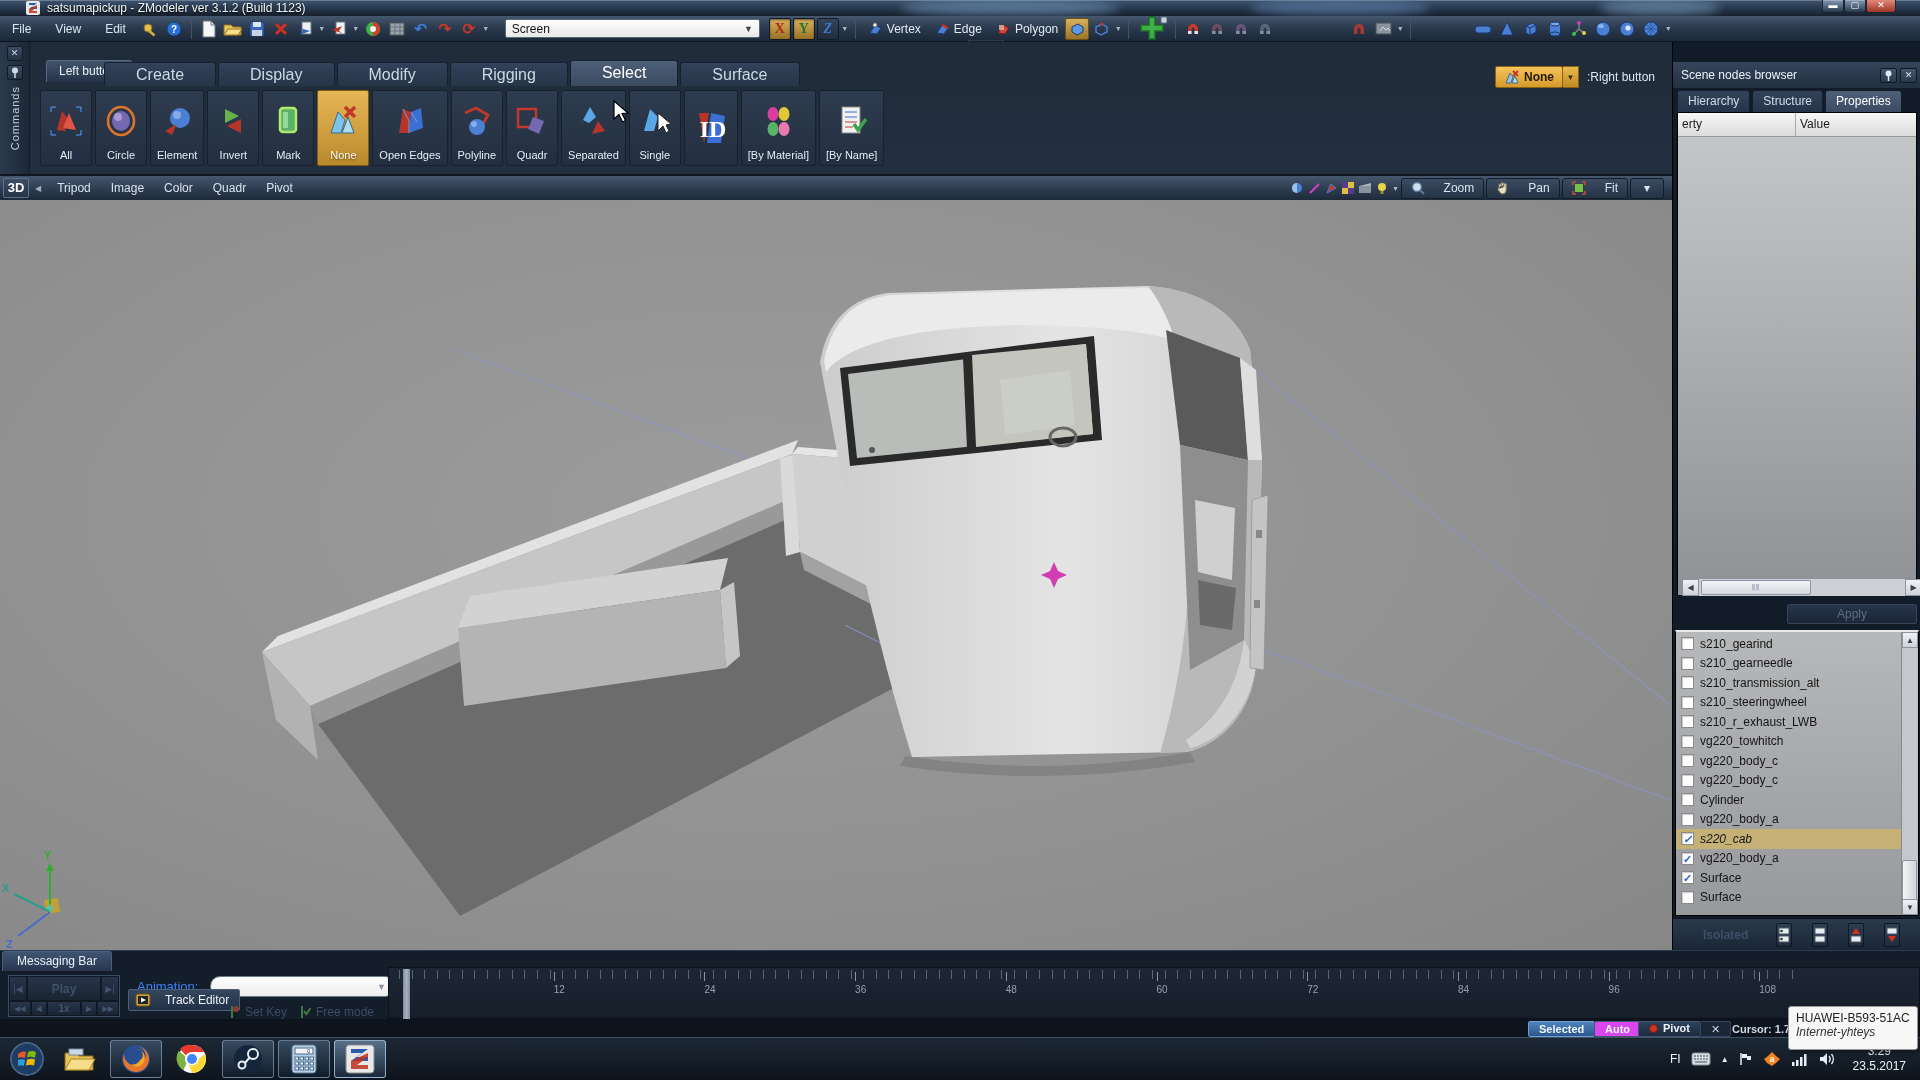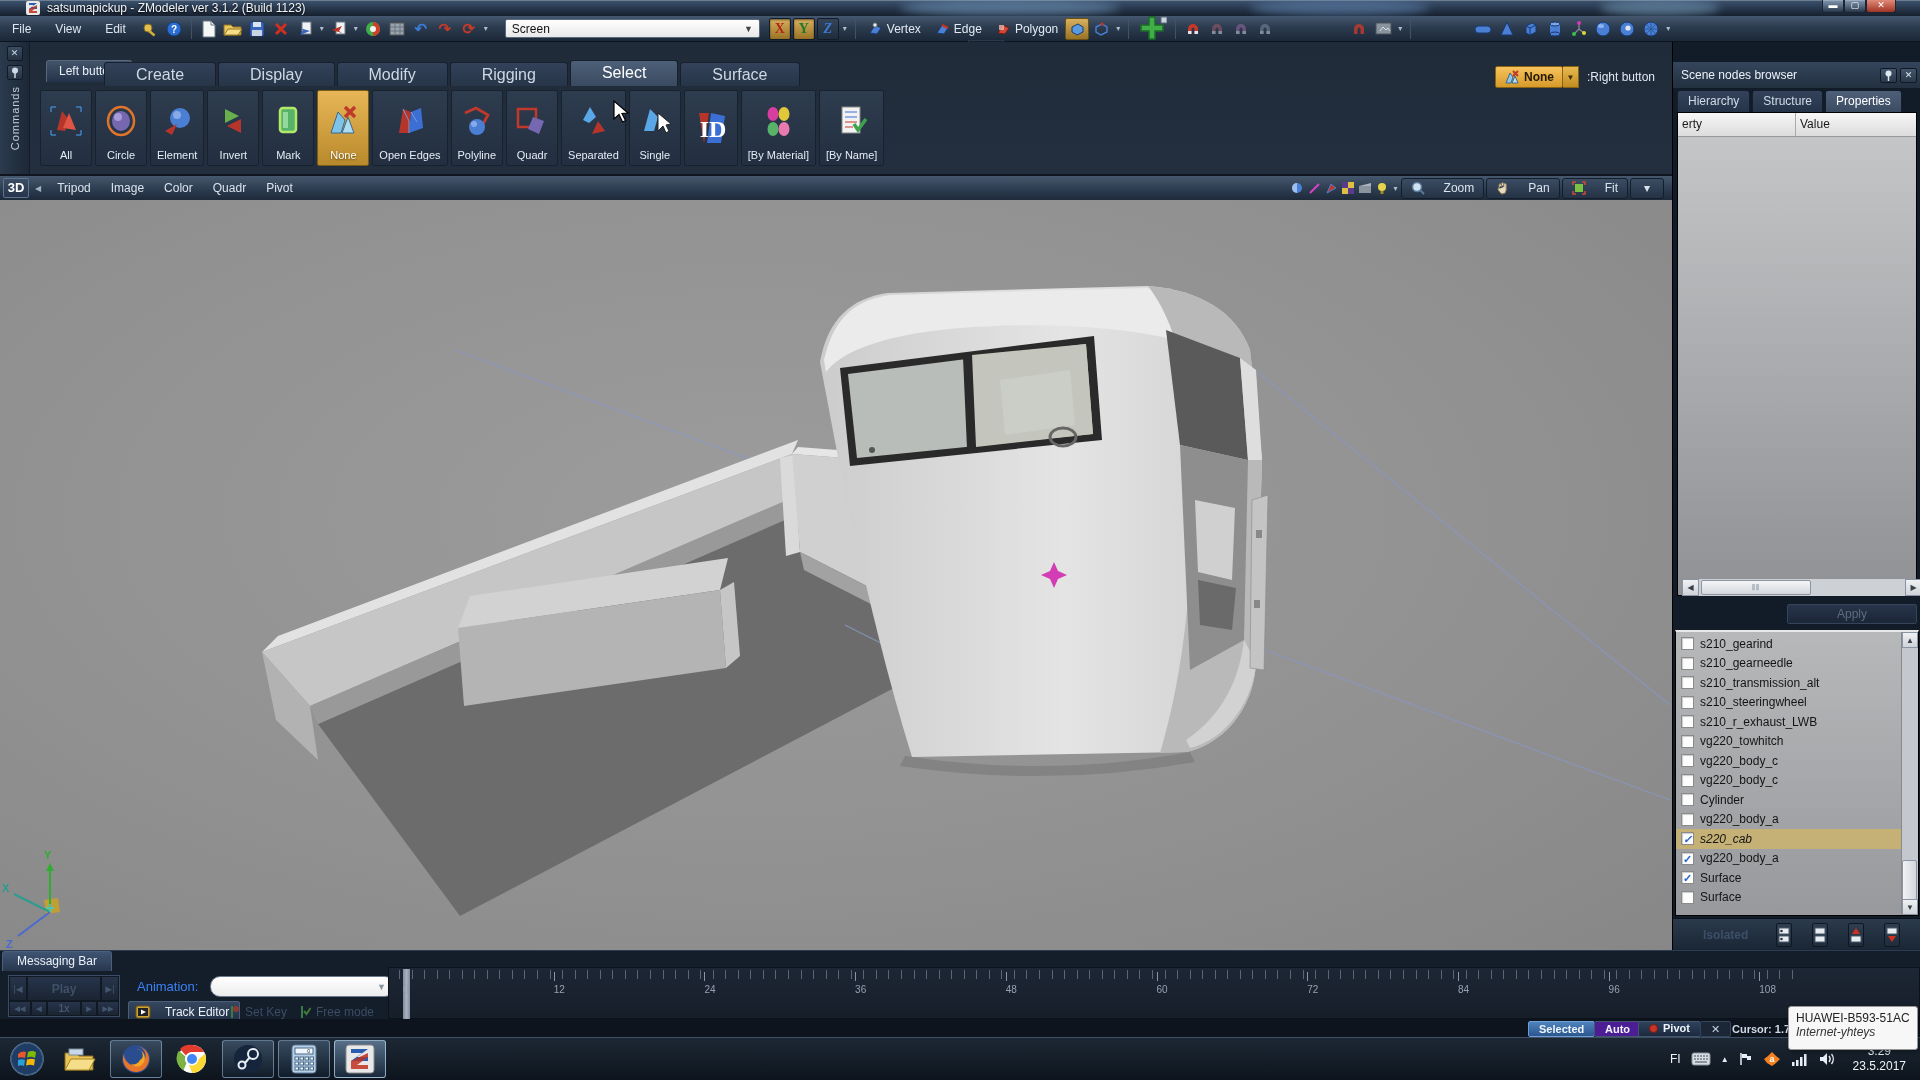--- a/index.html
+++ b/index.html
@@ -158,40 +158,40 @@
     border:1px solid #3a4c66; background:#18222f; }
   .pc-row { display:flex; height:25px; }
   .pc-btn { background:linear-gradient(180deg,#27344a,#1a2432); border:1px solid #101824;
     color:#44556e; display:flex; align-items:center; justify-content:center; font-size:9px; }
   #pc-play { flex:1; font-size:12px; font-weight:bold; color:#3f5068; }
   .pc-row2 .pc-btn { height:15px; font-size:7px;font-weight:bold; }
   #anim-label { position:absolute; left:137px; top:28px; color:#3b82f6; font-size:13px; }
   #anim-select { position:absolute; left:210px; top:25px; width:185px; height:21px;
     background:linear-gradient(180deg,#fff,#ececec); border:1px solid #6a7a8c; border-radius:10px;
     display:flex; align-items:center; justify-content:flex-end; padding-right:8px; color:#8a94a0; font-size:9px; }
-  #track-editor-btn { position:absolute; left:128px; top:50px; height:22px; padding:0 10px 0 6px;
+  #track-editor-btn { position:absolute; left:128px; top:38px; height:22px; padding:0 10px 0 6px;
     background:linear-gradient(180deg,#35465e,#223046); border:1px solid #4a5f7c; border-radius:2px;
     display:flex; align-items:center; gap:14px; color:#ecf2f8; font-size:12px; }
   .dim-btn { position:absolute; top:50px; height:22px; display:flex; align-items:center; gap:5px;
     color:#3c4c64; font-size:12px; padding:0 8px;justify-content:space-between; }
   #timeline { position:absolute; left:388px; top:16px; width:1532px; height:52px;
     background:linear-gradient(180deg,#1d2634,#161e2a); border:1px solid #0c121c; }
   #tl-cursor { position:absolute; left:14px; top:1px; width:7px; height:50px;
     background:linear-gradient(90deg,#8b97a8,#b8c2d0,#8b97a8); opacity:.9; }
   #tl-ruler { position:absolute; left:10px; top:2px; right:120px; height:9px;
     background:repeating-linear-gradient(90deg,#57R 0,#5a6578 0,#5a6578 1px,transparent 1px,transparent 12.55px); 
     background:repeating-linear-gradient(90deg,#5a6578 0,#5a6578 1px,transparent 1px,transparent 12.55px); }
   .tl-tick { position:absolute; top:4px; color:#97a1b1; font-size:10px; }
   .tl-tick b { display:block; width:1px; height:9px; background:#8a94a4; margin-bottom:3px; }
   #status-row { position:absolute; left:0; top:68px; width:1920px; height:19px; background:#0d141d;
     display:flex; align-items:center; font-size:11px; }
   .st-btn { height:16px; border-radius:2px; padding:0 10px; line-height:15px; color:#eef4fa; }
   #st-selected { position:absolute; left:1528px; background:linear-gradient(180deg,#4f82bd,#2c5documents);
     background:linear-gradient(180deg,#4f82bd,#2c568e); border:1px solid #6f9fd4; font-weight:bold; }
-  #st-auto { position:absolute; left:1594px; background:#4c1d95; border:1px solid #44566e; font-weight:bold; }
+  #st-auto { position:absolute; left:1594px; background:#d946ef; border:1px solid #44566e; font-weight:bold; }
   #st-pivot { position:absolute; left:1638px; background:linear-gradient(180deg,#2e4precision,#1c2a3e);
     background:linear-gradient(180deg,#2e425c,#1c2a3e); border:1px solid #44566e; font-weight:bold;
     display:flex; align-items:center; gap:5px; }
   #st-x { position:absolute; left:1700px; background:#1b2636; border:1px solid #34455c; color:#c8d2de; }
   #st-cursor { position:absolute; left:1732px; color:#cfd9e6; font-weight:bold; }
   #net-tooltip { position:absolute; left:1788px; top:1006px; width:130px; height:44px; z-index:60;
     background:#f7f7f7; border:1px solid #979797; border-radius:3px; padding:4px 7px;
     color:#222; font-size:12px; box-shadow:2px 2px 5px rgba(0,0,0,.4); }
   #net-tooltip .l2 { font-style:italic; color:#333; }
 

